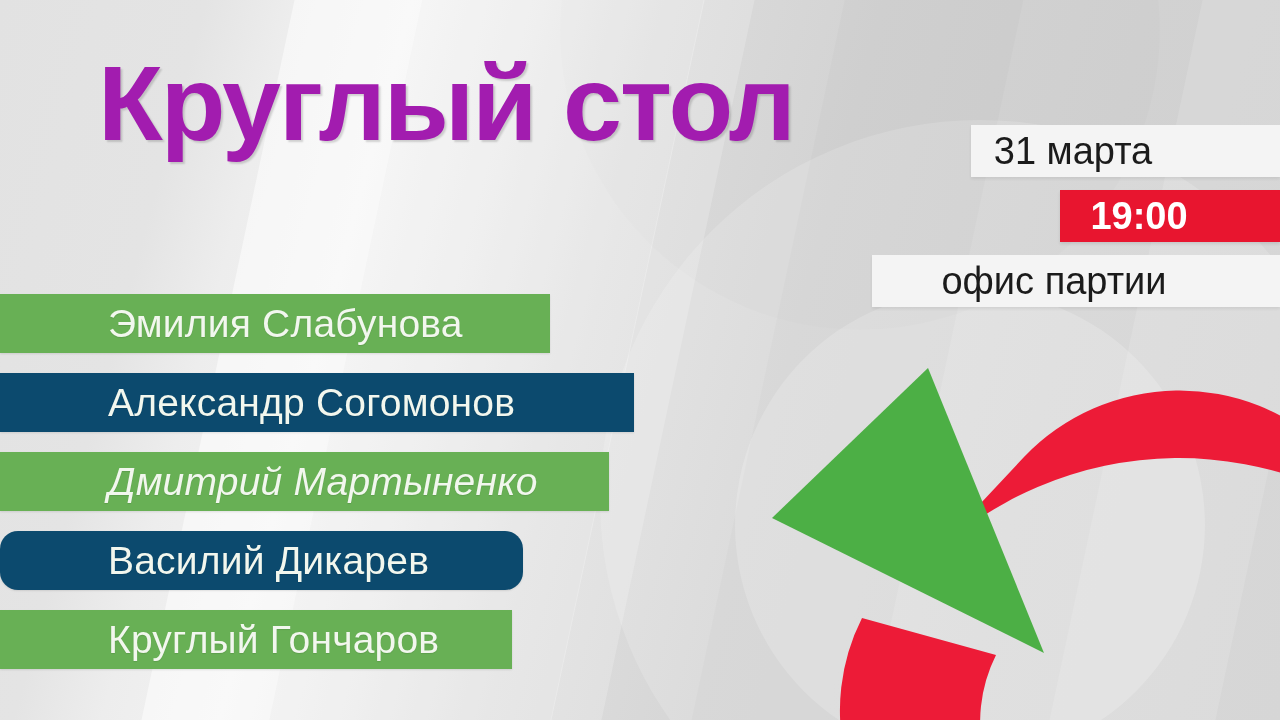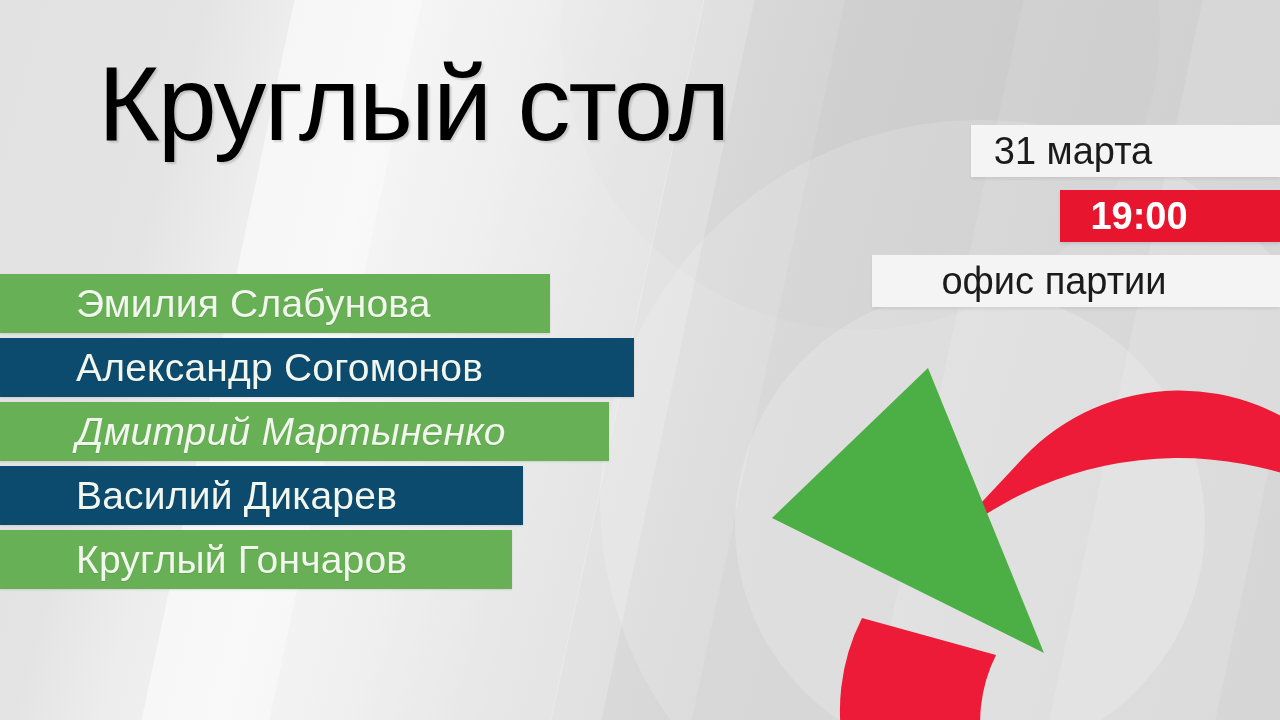--- a/index.html
+++ b/index.html
@@ -80,23 +80,23 @@
     width: 1280px; height: 720px;
     pointer-events: none;
   }
 
   
   .title {
     position: absolute;
     left: 98px;
     top: 48px;
     font-size: 106px;
-    font-weight: normal;
+    font-weight: bold;
     letter-spacing: -2px;
-    color: #000000;
+    color: #a21caf;
     line-height: 1.05;
     text-shadow: 2px 2px 2px rgba(0,0,0,0.16);
     white-space: nowrap;
   }
 
   
   .info-box {
     position: absolute;
     right: 0;
     display: flex;
@@ -145,22 +145,23 @@
     left: 0;
     top: 274px;
   }
   .speaker-bar {
     position: relative;
     height: 59px;
     margin-bottom: 5px;
     display: flex;
     align-items: center;
     box-sizing: border-box;
-    padding-left: 76px;
+    padding-left: 108px;
     box-shadow: 0 1px 2px rgba(0,0,0,0.10);
+    margin-top: 20px;
   }
   .speaker-bar.light { background: #68b055; }
   .speaker-bar.dark  { background: #0c4a6e; }
   .speaker-name {
     color: #f2f7ee;
     font-size: 39px;
     font-weight: normal;
     letter-spacing: 0.2px;
     white-space: nowrap;
     text-shadow: 0 1px 1px rgba(0,0,0,0.10);
@@ -220,21 +221,21 @@
   <div class="speakers" id="speaker-list">
       <div class="speaker-bar light" style="width: 550px;">
         <span class="speaker-name">Эмилия Слабунова</span>
       </div>
       <div class="speaker-bar dark" style="width: 634px;">
         <span class="speaker-name">Александр Согомонов</span>
       </div>
       <div class="speaker-bar light" style="width: 609px; font-style: italic;">
         <span class="speaker-name">Дмитрий Мартыненко</span>
       </div>
-      <div class="speaker-bar dark" style="width: 523px;">
+      <div class="speaker-bar dark" style="width: 523px; border-radius: 18px;">
         <span class="speaker-name">Василий Дикарев</span>
       </div>
       <div class="speaker-bar light" style="width: 512px;">
         <span class="speaker-name">Круглый Гончаров</span>
       </div>
     </div>
 
 </div>
 
 </body></html>

